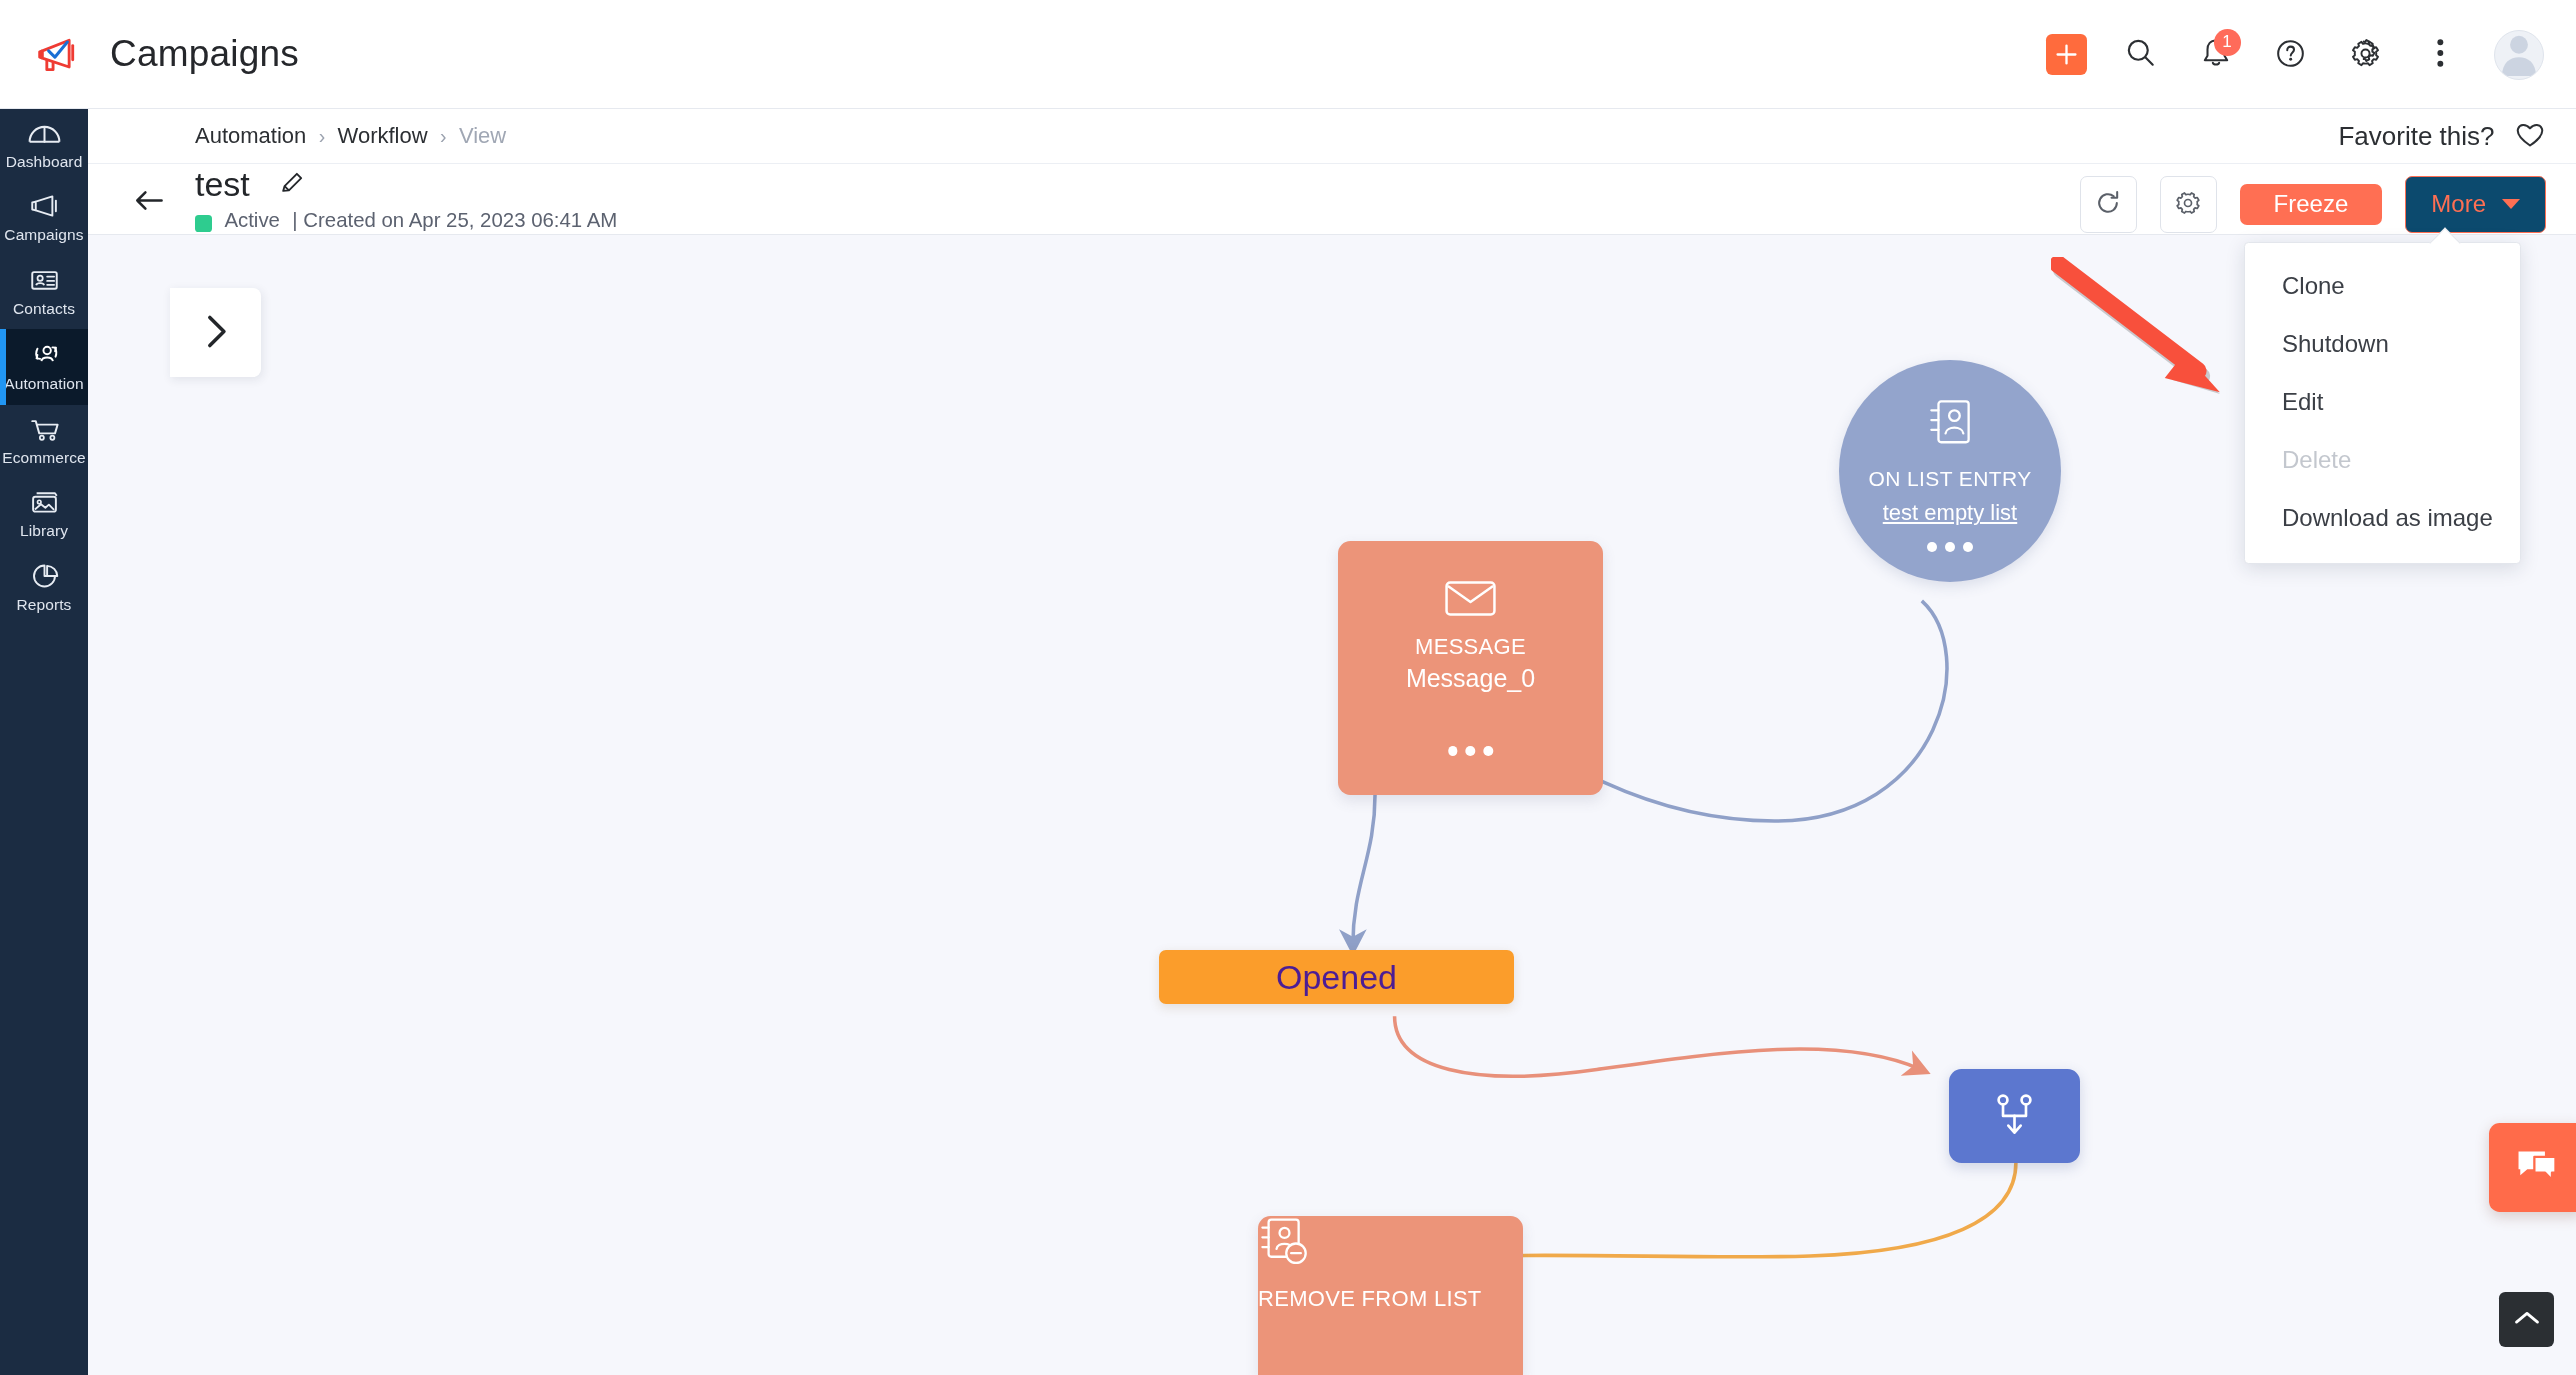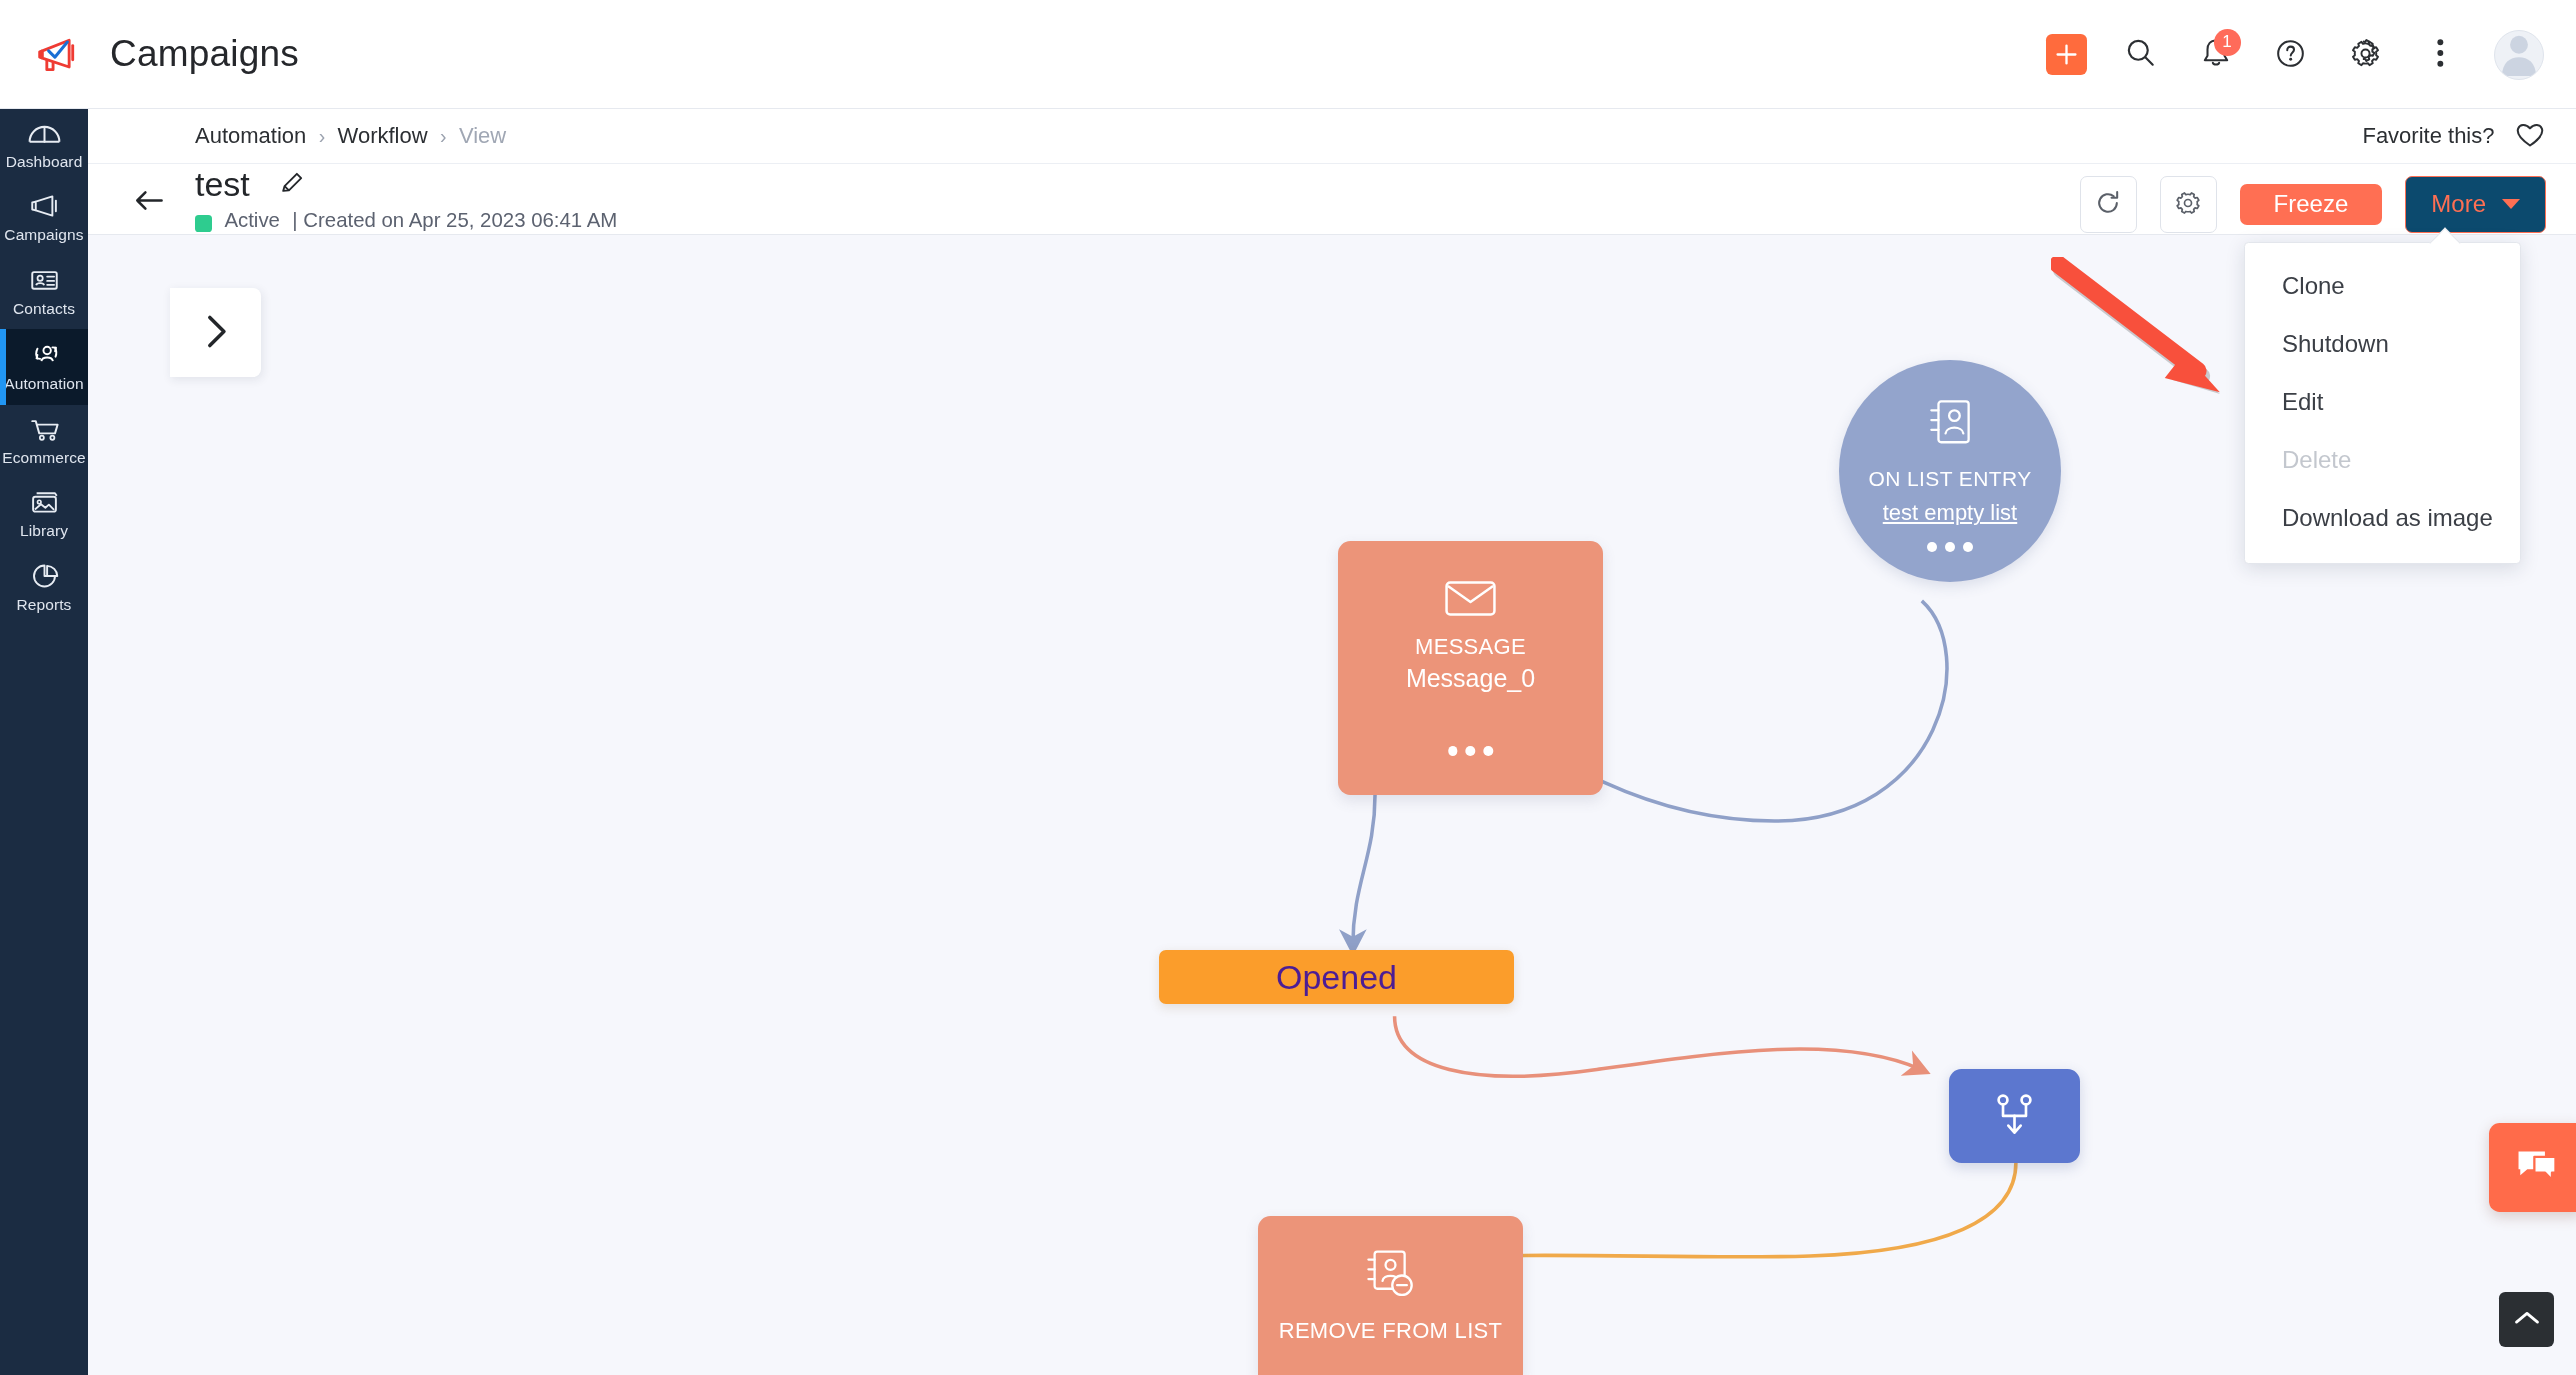--- a/index.html
+++ b/index.html
@@ -78,21 +78,21 @@
   .crumbbar {
     position: absolute; left: 88px; top: 109px; width: 2488px; height: 55px;
     background: #ffffff; border-bottom: 0.9px solid #eceff4;
     display: flex; align-items: center;
   }
   .crumbs { display: flex; align-items: center; gap: 12.4px; margin-left: 107px; }
   .crumb { font-size: 22px; color: #2c2f33; cursor: pointer; }
   .crumb.muted { color: #a0a7b4; cursor: default; }
   .crumb-sep { font-size: 19.5px; color: #9aa1ae; }
   .fav { position: absolute; right: 30px; display: flex; align-items: center; gap: 19.5px; }
-  .fav-text { font-size: 22px; color: #2c2f33; }
+  .fav-text { font-size: 26px; color: #2c2f33; }
 
   
   .titlebar {
     position: absolute; left: 88px; top: 164px; width: 2488px; height: 71px;
     background: #ffffff; border-bottom: 0.9px solid #e6e9ef;
   }
   .back-arrow {
     position: absolute; left: 40px; top: 17px; width: 41px; height: 41px;
     display: flex; align-items: center; justify-content: center;
     background: none; border: none; cursor: pointer;
@@ -195,22 +195,21 @@
   .node-merge {
     width: 131px; height: 94px; border-radius: 12.4px;
     background: #5c77cf;
     display: flex; align-items: center; justify-content: center;
     box-shadow: 0 4.4px 12.4px rgba(60,80,140,.2);
   }
   .node-remove {
     width: 265px; height: 160px; border-radius: 12.4px 12.4px 0 0;
     background: #ec9479; color: #fff;
     box-shadow: 0 5.3px 14px rgba(80,80,110,.13);
-    display: flex; flex-direction: column; align-items: center;
-    padding-top: 32px;
+    display: flex; flex-direction: column; align-items: flex-start;
   }
   .node-remove .ncap { font-size: 22px; margin-top: 12.4px; letter-spacing: 0.3px; }
 
   
   .fab-chat {
     position: absolute; right: -9px; bottom: 164px;
     width: 96px; height: 89px; border-radius: 10.7px;
     background: #ff6b4a; display: flex; align-items: center; justify-content: center;
     box-shadow: 0 4.4px 14px rgba(120,60,40,.22); border: none; cursor: pointer; z-index: 20;
   }

